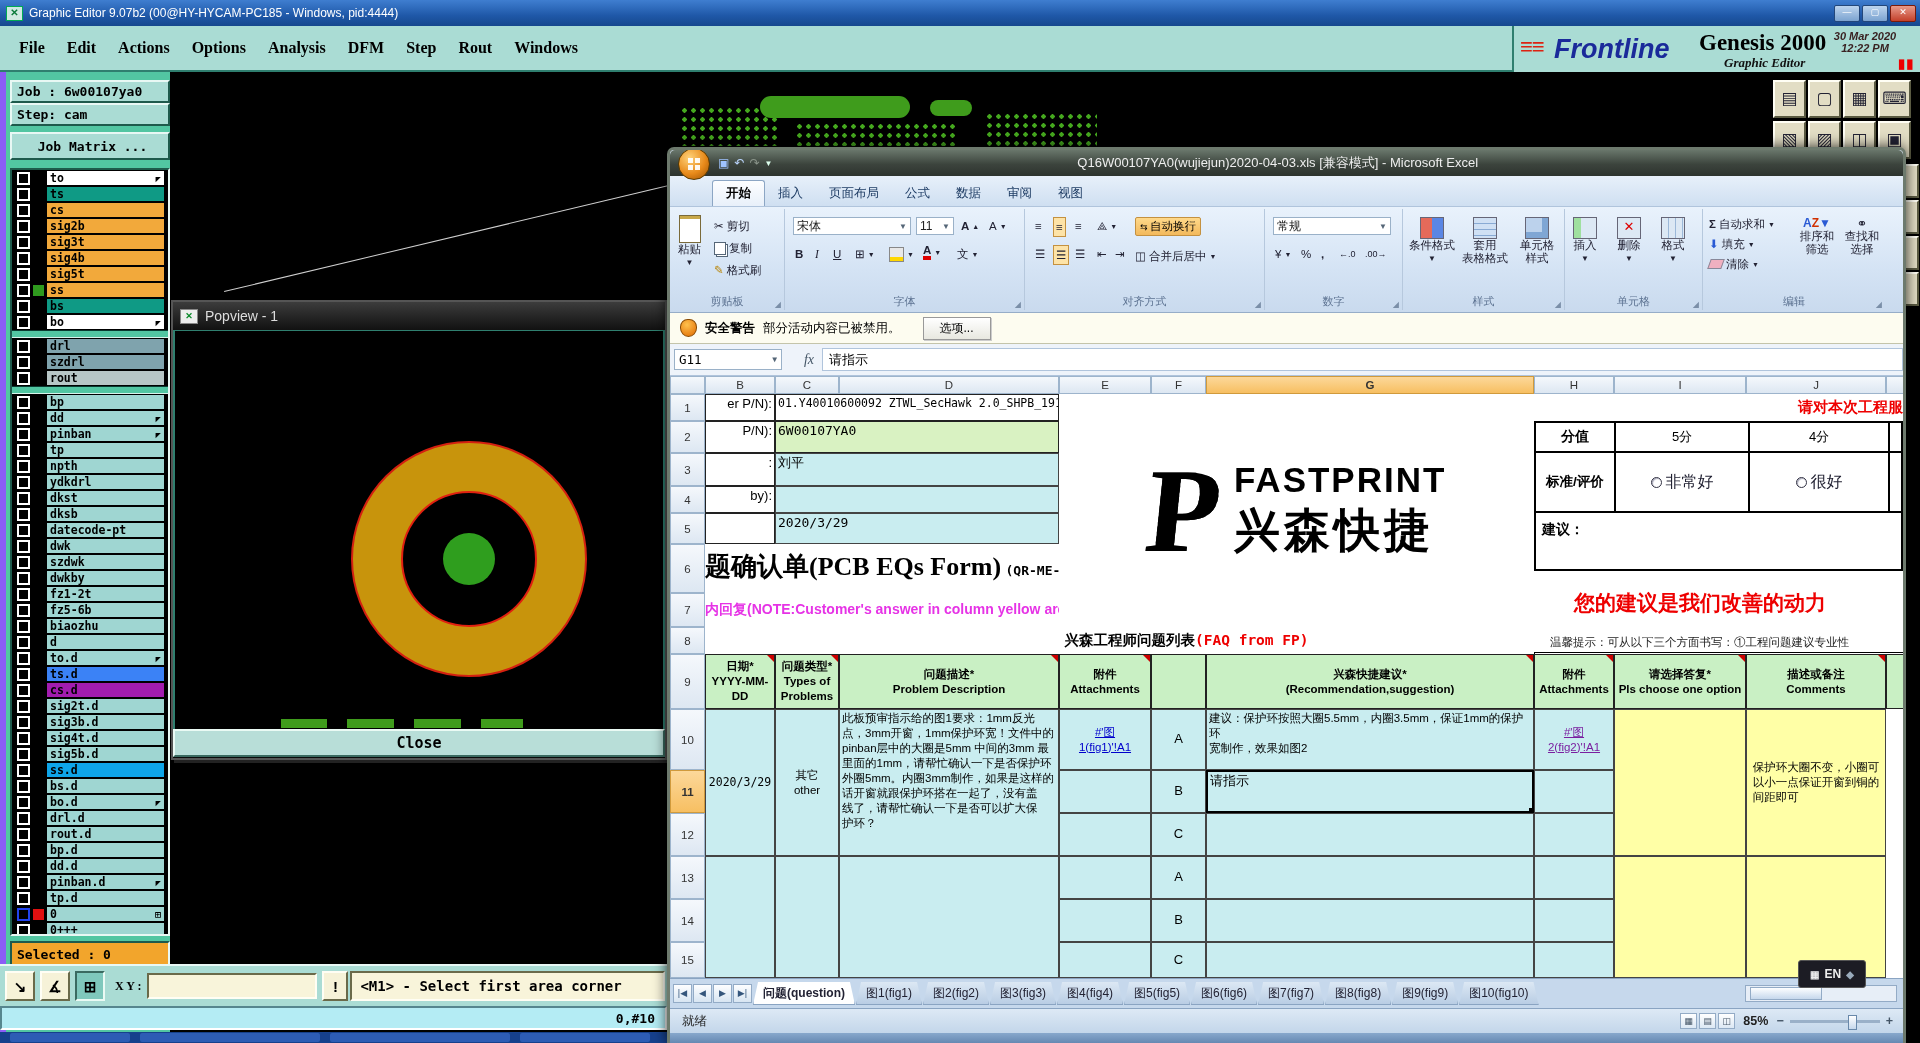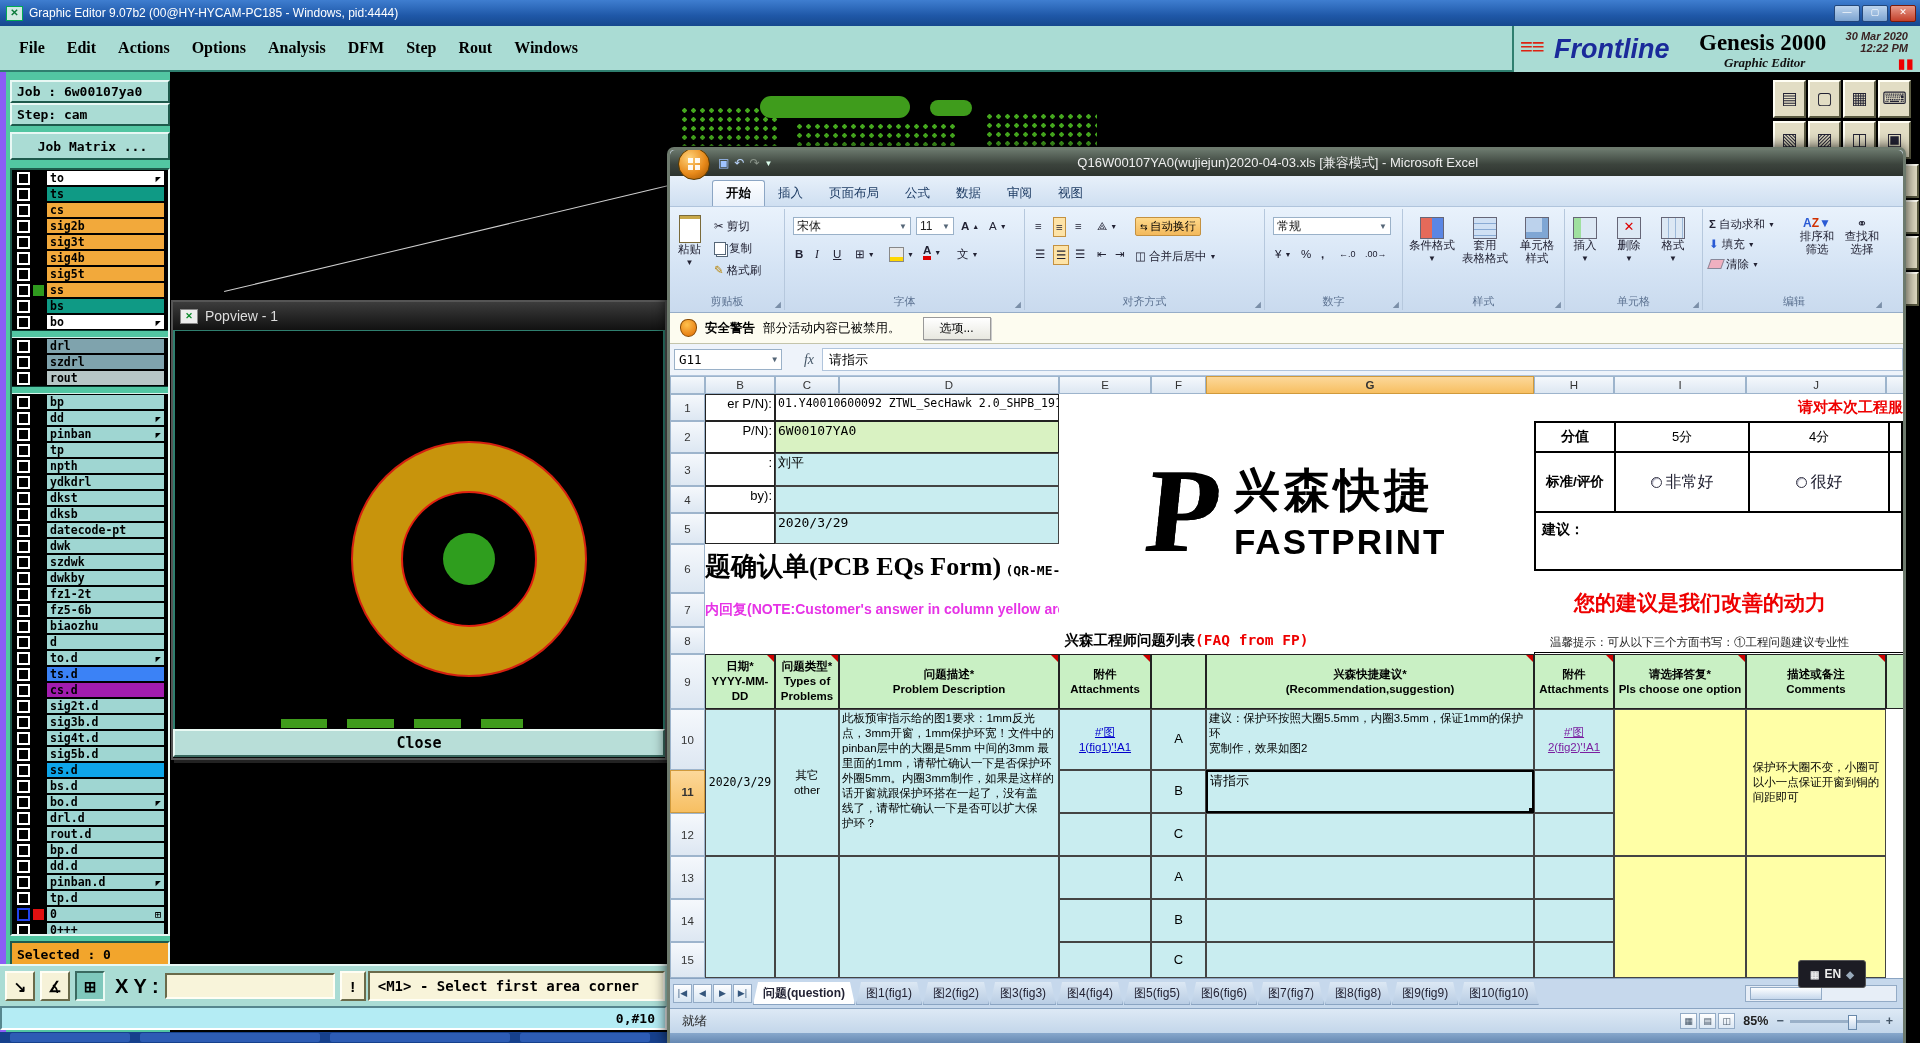--- a/index.html
+++ b/index.html
@@ -187,21 +187,21 @@
         <span class="mi">Rout</span>
         <span class="mi">Windows</span>
       </span>
     <span style="flex:1"></span>
     <span class="mi" style="margin-right:16px;">Help</span>
   </div>
   <div class="abs brandbox">
     <span class="abs flred" style="left:6px;top:8px;font-size:22px;">≡≡</span>
     <span class="abs flname" style="left:40px;top:8px;">Frontline</span>
     <span class="abs gen2000" style="left:185px;top:4px;">Genesis 2000</span>
-    <div class="abs gdate" style="left:308px;top:4px;width:86px;">
+    <div class="abs gdate" style="left:308px;top:4px;width:86px;text-align:center;">
       <div>30 Mar 2020</div>
         <div>12:22 PM</div>
     </div>
     <span class="abs gedit" style="left:210px;top:29px;">Graphic Editor</span>
     <span class="abs" style="left:384px;top:30px;color:#e00;font-weight:bold;font-size:13px;letter-spacing:1px;">▮▮</span>
   </div>
 
   <div class="abs" style="left:1773px;top:80px;display:flex;gap:2px;z-index:2;">
     <div class="rtbtn"><span>▤</span></div>
     <div class="rtbtn"><span>▢</span></div>
@@ -472,21 +472,21 @@
       </div>
     <div class="abs selbox">
         <span>Selected : 0</span>
       </div>
   </div>
 
   <div class="abs btoolbar">
     <div class="tbtn"><span>↘</span></div>
     <div class="tbtn"><span>∡</span></div>
     <div class="tbtn pressed"><span>⊞</span></div>
-    <span style="font-family:Liberation Sans, sans-serif;font-weight:bold;font-size:20px;margin:0 6px 0 10px;">X Y :</span>
+    <span style="font-family:Liberation Serif, serif;font-weight:bold;font-size:12px;margin:0 6px 0 10px;">X Y :</span>
     <input class="xyinput" value="" style="">
     <div class="tbtn" style="width:26px;"><span>!</span></div>
     <div class="msgbar">
         <span>&lt;M1&gt; - Select first area corner</span>
       </div>
   </div>
   <div class="abs cyanstrip">
       <span>0,#10</span>
     </div>
   <div class="abs taskbar">
@@ -712,22 +712,22 @@
         </span>
       <span style="width:26px;text-align:center;font-style:italic;font-family:'Liberation Serif',serif;font-size:14px;color:#456;margin-left:14px;">fx</span>
       <span style="flex:1;background:#fff;border:1px solid #b0c4dc;height:21px;line-height:21px;padding-left:6px;font-size:13px;">请指示</span>
     </div>
 
     <div class="grid" id="xgrid" style="height:602px;">
 
       <div class="abs" style="left:389px;top:18px;width:475px;height:233px;background:#fff;z-index:3;display:flex;align-items:center;justify-content:center;gap:14px;">
         <span style="font-family:'Liberation Serif',serif;font-weight:bold;font-size:120px;line-height:110px;transform:skewX(-6deg);background:repeating-linear-gradient(#000 0 7px,#fff 7px 10px);-webkit-background-clip:text;background-clip:text;color:#000;">P</span>
         <span style="text-align:left;">
+          <div style="font-size:35px;font-weight:bold;letter-spacing:2px;">FASTPRINT</div>
           <div style="font-size:46px;font-weight:bold;letter-spacing:4px;">兴森快捷</div>
-          <div style="font-size:35px;font-weight:bold;letter-spacing:2px;">FASTPRINT</div>
         </span>
       </div>
 
       <div class="abs" style="left:35px;top:168px;width:354px;height:49px;background:#fff;border-bottom:1px solid #000;overflow:hidden;white-space:nowrap;z-index:2;">
         <span style="font-family:'Liberation Serif',serif;font-weight:bold;font-size:26px;line-height:46px;">题确认单(PCB EQs Form)</span>
         <span style="font-family:'DejaVu Sans Mono',monospace;font-weight:bold;font-size:13px;">(QR-ME-04(B</span>
       </div>
 
       <div class="abs" style="left:35px;top:217px;width:354px;height:34px;background:#fff;overflow:hidden;white-space:nowrap;z-index:2;">
         <span style="color:#e633e6;font-weight:bold;font-size:14px;line-height:32px;">内回复(NOTE:Customer's answer in column yellow area)</span>

